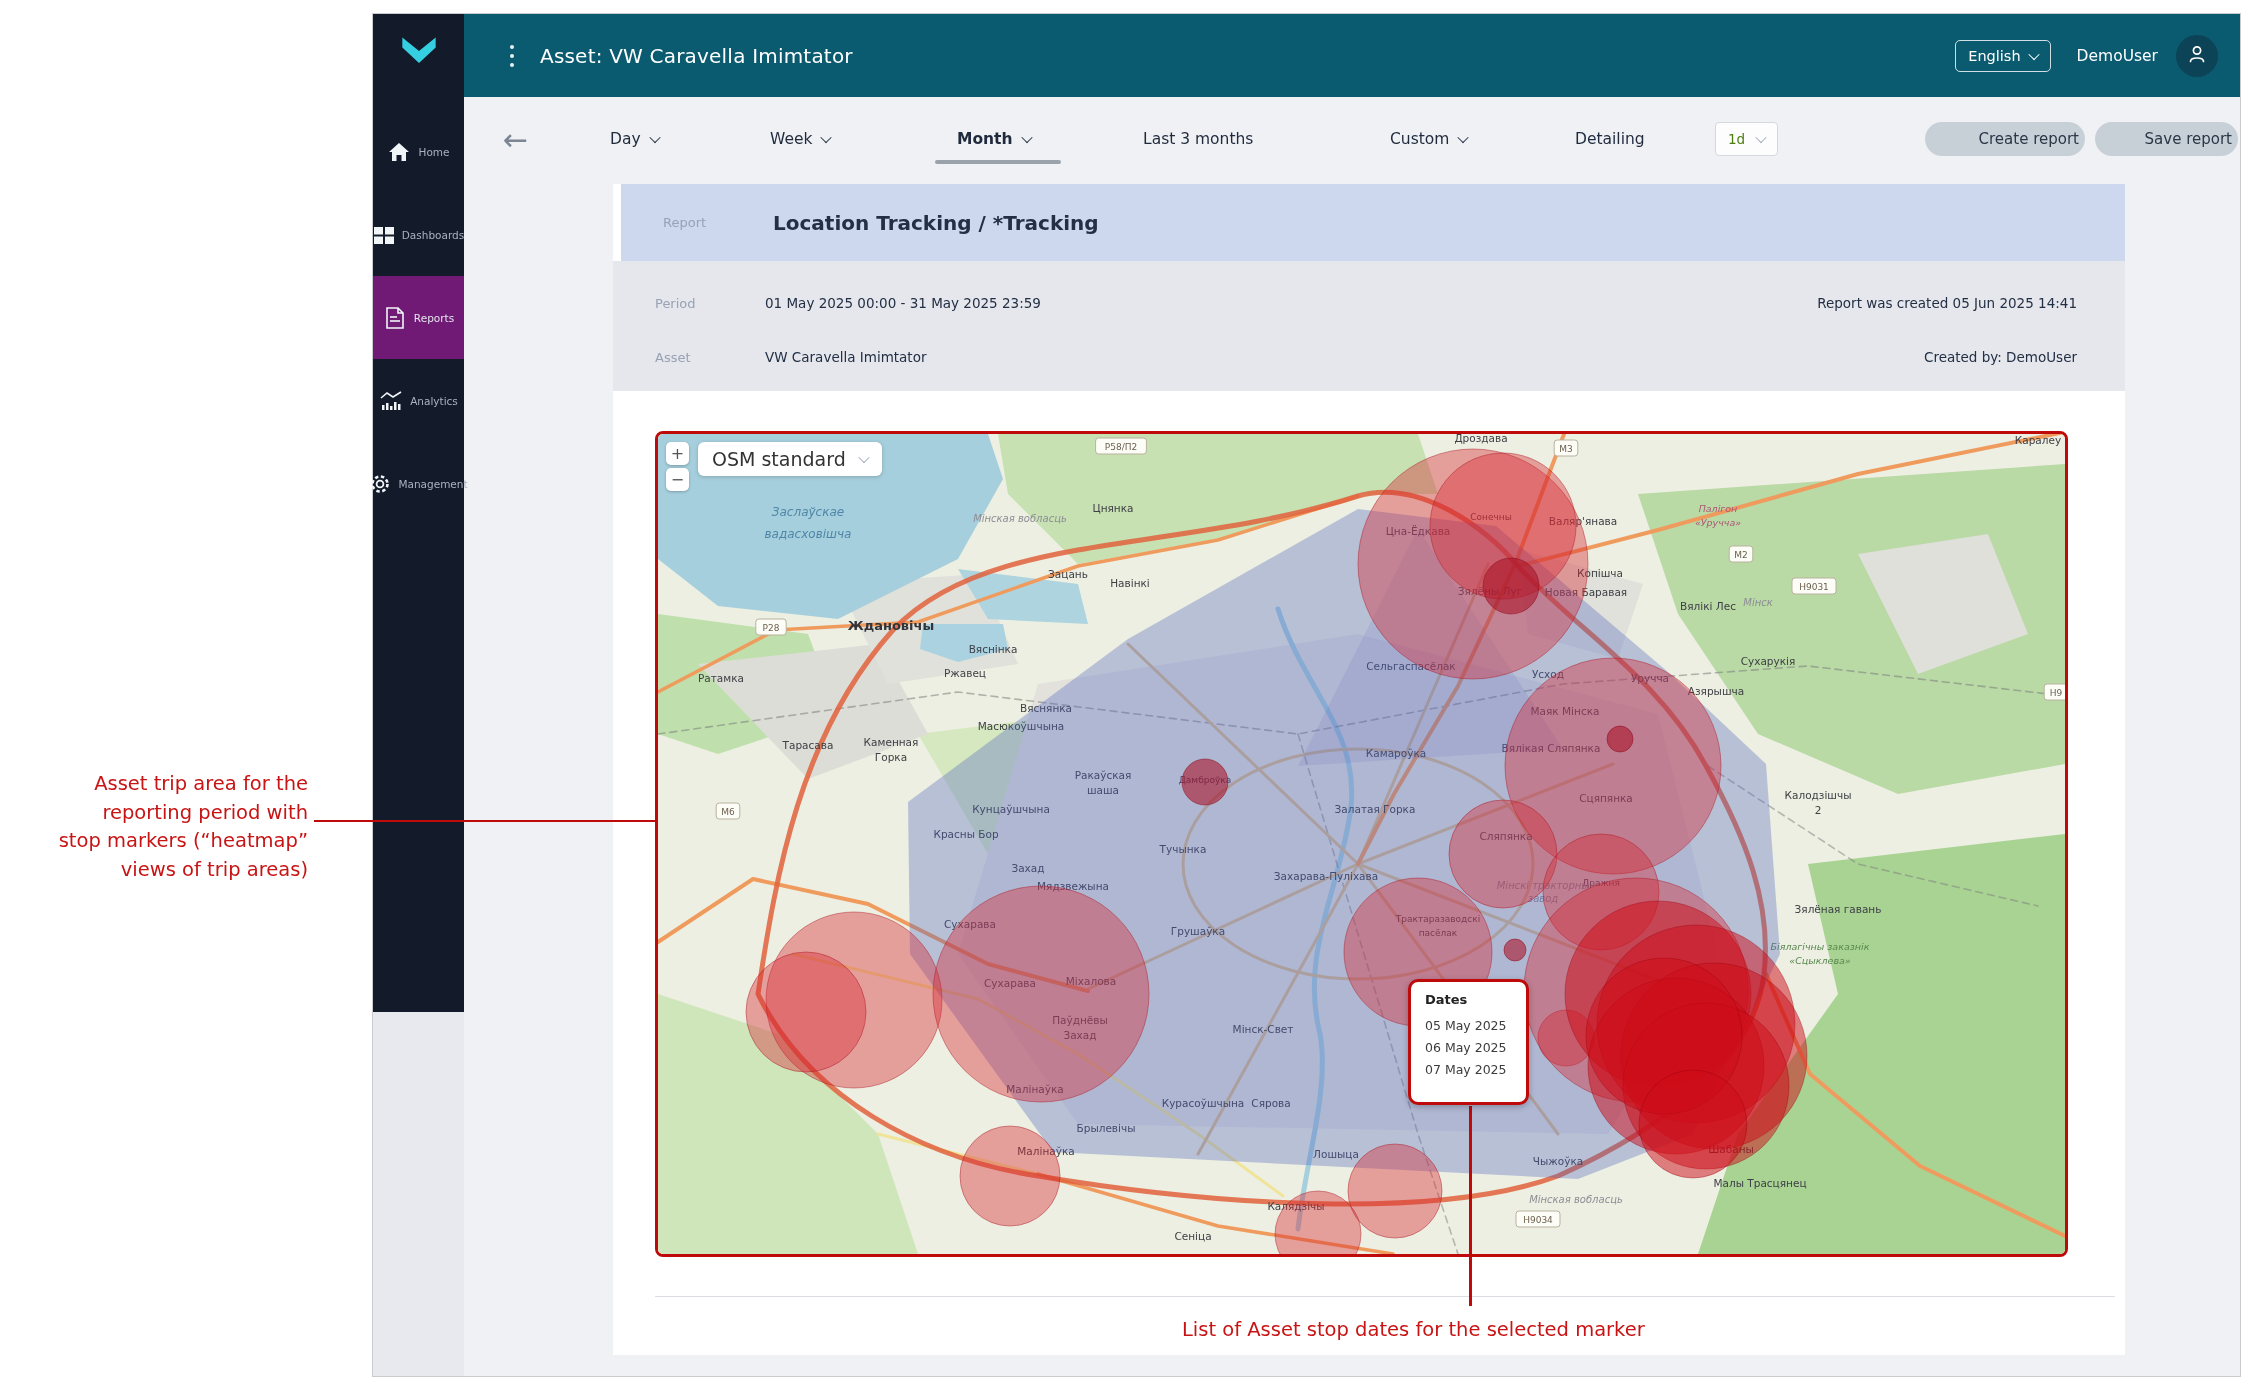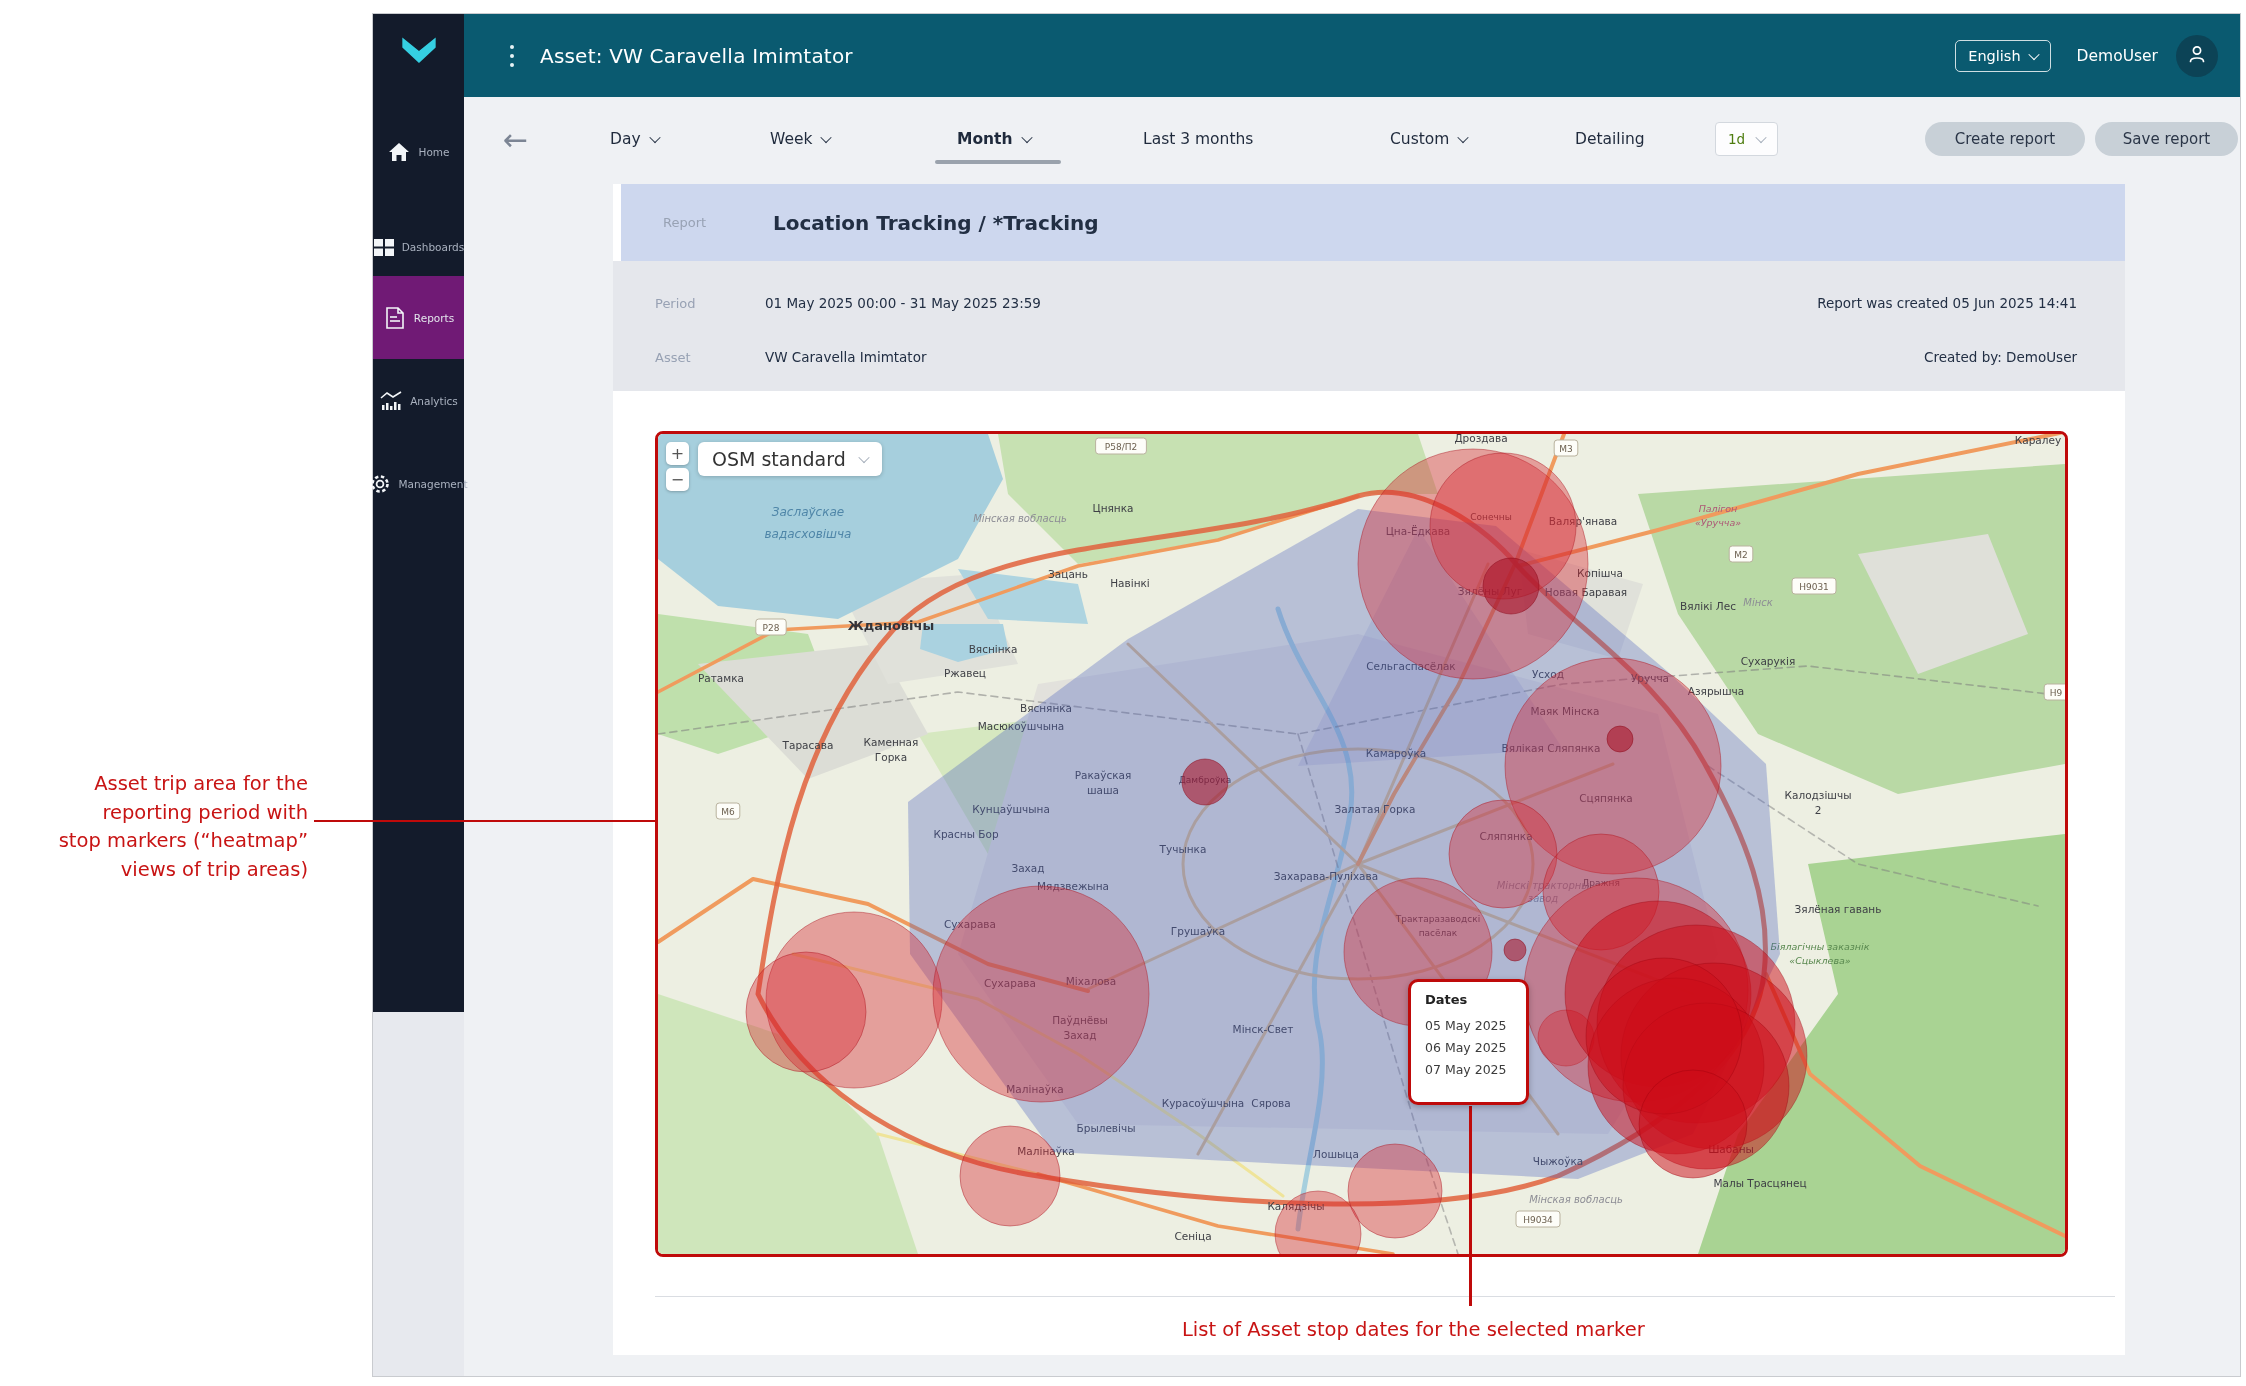--- a/index.html
+++ b/index.html
@@ -44,21 +44,21 @@
   .tb{position:absolute;top:0;bottom:0;display:flex;align-items:center;gap:10px;
     font-size:15.5px;color:#1f2a3c;cursor:pointer;white-space:nowrap;}
   .tb.active{font-weight:bold;}
   .tb.active::after{content:"";position:absolute;left:-22px;right:-30px;bottom:17px;height:4px;
     background:#9aa2ac;border-radius:2px;}
   .back-arrow{position:absolute;left:39px;top:0;bottom:0;display:flex;align-items:center;
     font-size:30px;color:#7c8594;cursor:pointer;}
   .detailing-select{display:flex;align-items:center;gap:12px;border:1px solid #d3d8de;
     background:#fdfdfe;border-radius:4px;padding:8px 12px;color:#4d7c0f;font-size:13.5px;cursor:pointer;}
   .pill-btn{position:absolute;top:25px;height:34px;border:none;border-radius:17px;background:#c8d0d7;
-    color:#2b3648;font-size:15px;font-family:inherit;cursor:pointer;}
+    color:#2b3648;font-size:15px;font-family:inherit;cursor:pointer;text-align:right;}
 
   
   .panel{position:absolute;left:240px;top:170px;width:1512px;height:1171px;background:#fff;}
   .band1{position:absolute;left:8px;right:0;top:0;height:77px;background:#cdd7ee;display:flex;align-items:center;}
   .band2{position:absolute;left:0;right:0;top:77px;height:130px;background:#e5e7ec;}
   .rowline{position:absolute;left:0;right:0;height:28px;display:flex;align-items:center;}
   .lab{width:110px;margin-left:42px;font-size:13px;color:#98a2b4;}
   .val{font-size:13.5px;color:#222f44;}
   .val.title{font-size:20px;font-weight:bold;}
   .rightval{margin-left:auto;margin-right:48px;font-size:13.5px;color:#222f44;}
@@ -117,21 +117,21 @@
 
       <div class="nav-item" style="top:96px">
         <span class="nav-ic">
           <svg width="22" height="20" viewBox="0 0 22 20">
               <path d="M11,1 L21,10 L18,10 L18,19 L13.5,19 L13.5,13 L8.5,13 L8.5,19 L4,19 L4,10 L1,10 Z" fill="#f2f5f8"></path>
             </svg>
         </span>
         <span class="nv-label">Home</span>
       </div>
 
-      <div class="nav-item" style="top:191px">
+      <div class="nav-item" style="top:179px">
         <span class="nav-ic">
           <svg width="22" height="20" viewBox="0 0 22 20">
               <rect x="1" y="2" width="9" height="7.5" fill="#f2f5f8"></rect>
               <rect x="12" y="2" width="9" height="7.5" fill="#f2f5f8"></rect>
               <rect x="1" y="11.5" width="9" height="7.5" fill="#f2f5f8"></rect>
               <rect x="12" y="11.5" width="9" height="7.5" fill="#f2f5f8"></rect>
             </svg>
         </span>
         <span class="nv-label">Dashboards</span>
       </div>

